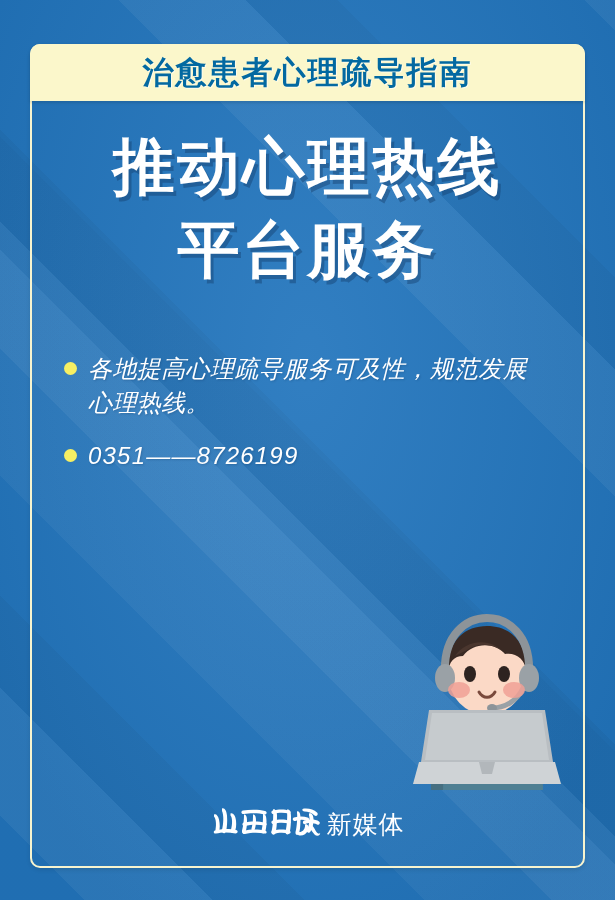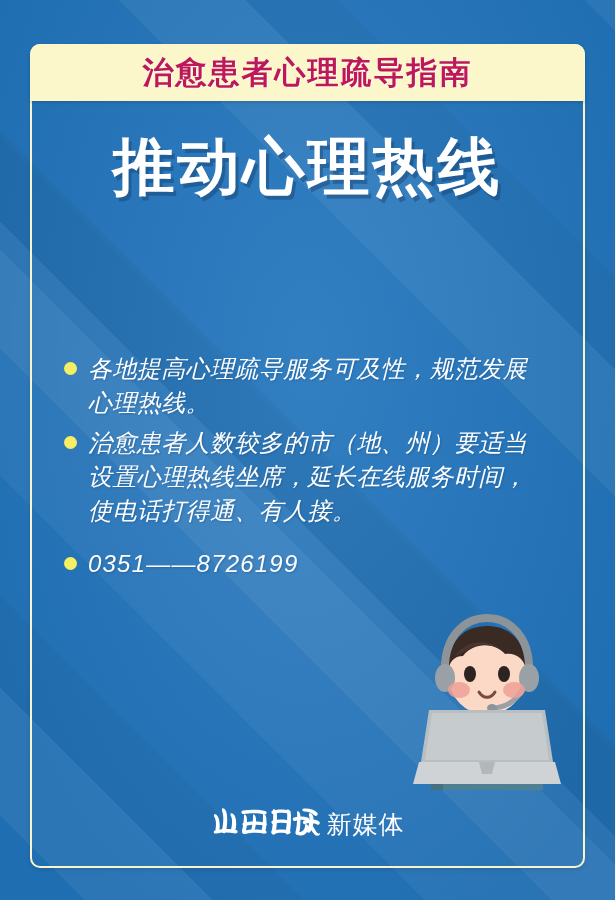--- a/index.html
+++ b/index.html
@@ -88,21 +88,21 @@
     height: 57px;
     box-sizing: border-box;
     background: #fbf7cb;
     border-radius: 10px 10px 0 0;
     display: flex;
     align-items: center;
     justify-content: center;
     box-shadow: 0 2px 3px rgba(0,0,0,0.12);
   }
   .header-title {
-    color: #be185d;
+    color: #0369a1;
     font-size: 31px;
     font-weight: 700;
     letter-spacing: 2px;
     line-height: 1;
     white-space: nowrap;
     text-shadow: 1px 1px 0 rgba(255,255,255,0.6);
     text-align: center;
   }
 
   
@@ -199,33 +199,30 @@
   <div class="bg-vignette"></div>
 
   <div class="frame"></div>
 
   <div class="header-banner">
     <div class="header-title">治愈患者心理疏导指南</div>
   </div>
 
   <div class="main-title">
     <span class="tline">推动心理热线</span>
+    <span class="tline">平台服务</span>
   </div>
 
   <div class="bullets">
 
     <div class="bullet-item">
       <span class="bullet-dot"></span>
       <span class="bullet-text">各地提高心理疏导服务可及性，规范发展心理热线。</span>
     </div>
 
-    <div class="bullet-item">
-      <span class="bullet-dot"></span>
-      <span class="bullet-text">治愈患者人数较多的市（地、州）要适当设置心理热线坐席，延长在线服务时间，使电话打得通、有人接。</span>
-    </div>
 
 
     <div class="bullet-item">
       <span class="bullet-dot"></span>
       <span class="bullet-sub">0351——8726199</span>
     </div>
 
   </div>
 
   <div class="operator">

